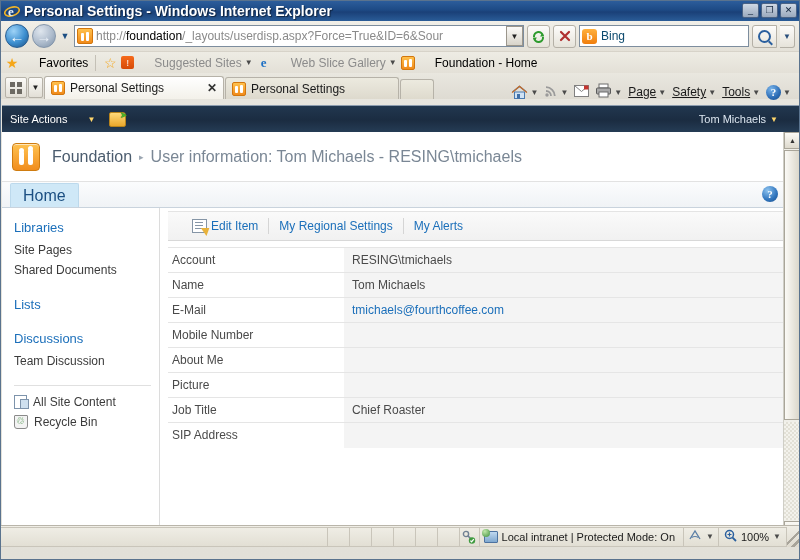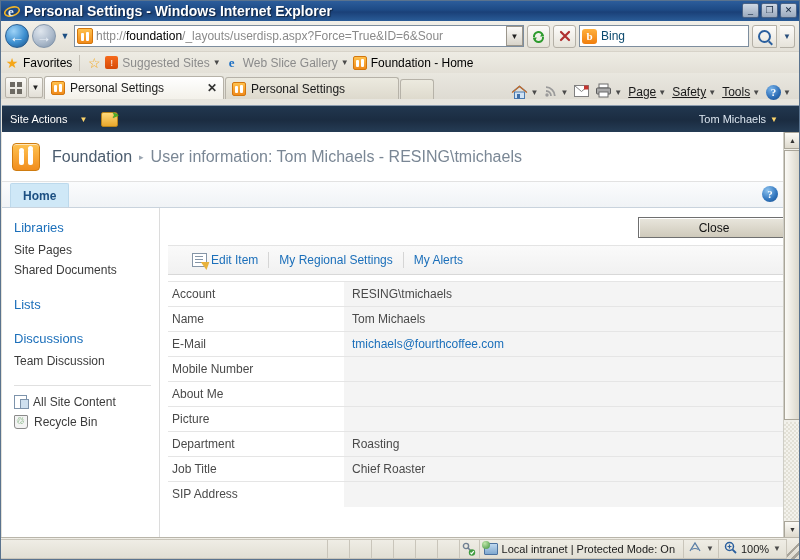--- a/index.html
+++ b/index.html
@@ -149,21 +149,21 @@
   }
 
   
   .favbar {
     height: 22px;
     display: flex; align-items: center;
     padding: 0 4px; gap: 4px;
     background: linear-gradient(to bottom,#eeece4,#e3e0d7);
     border-top: 1px solid #d7d3c9;
   }
-  .fav-item { display: flex; align-items: center; gap: 3px; font-size: 12px; color: #000; white-space: nowrap; }
+  .fav-item { display: flex; align-items: center; gap: 3px; font-size: 12px; color: #000; white-space: nowrap; margin-left: 16px; }
   .fav-item.dim { color: #8b8b8b; }
   .fav-sep { width: 1px; height: 16px; background: #c4c0b6; margin: 0 3px; }
   .caret { font-size: 8px; color: #4a4a4a; }
   .star {
     width: 14px; height: 14px; flex: none;
     color: #f5a71b; font-size: 14px; line-height: 1;
     display:flex; align-items:center; justify-content:center;
   }
   .mini-sp {
     width: 14px; height: 14px; flex: none; border-radius: 2px;
@@ -261,21 +261,21 @@
     border-top: 1px solid #8c9cae;
   }
   .sp-topbar {
     height: 26px;
     background: linear-gradient(to bottom,#21374f 0%,#1b2c41 55%,#253c55 100%);
     display: flex; align-items: center;
     padding: 0 8px;
     position: relative;
   }
   .site-actions {
-    color: #fff; font-size: 11px; display: flex; align-items: center; gap: 12px;
+    color: #fff; font-size: 11px; display: flex; align-items: center; gap: 20px;
   }
   .sa-caret { font-size: 8px; color: #ffd66b; }
   .folder-ico {
     width: 17px; height: 15px; margin-left: 14px;
     background: linear-gradient(to bottom,#ffd97a,#e9a72c);
     border: 1px solid #b7831c; border-radius: 2px 3px 2px 2px;
     position: relative;
   }
   .folder-ico::after {
     content: "➤"; position: absolute; right: -2px; top: -2px;
@@ -323,25 +323,24 @@
     height: 26px;
     background: linear-gradient(to bottom,#fbfcfd,#f0f3f6);
     border-bottom: 1px solid #c9d3dd;
     display: flex; align-items: flex-end;
     padding-left: 8px;
     position: relative;
   }
   .sp-tab {
     height: 24px; padding: 0 12px;
     display: flex; align-items: center;
-    font-size: 12px; color: #1b4f82;
+    font-size: 16px; color: #1b4f82;
     background: #cfe8f7;
     border: 1px solid #bcd9ec; border-bottom: none;
     border-radius: 2px 2px 0 0;
-    font-weight: bold;
   }
   .sp-help {
     position: absolute; right: 22px; top: 4px;
     width: 16px; height: 16px; border-radius: 50%;
     background: radial-gradient(circle at 35% 28%, #8dc3ef 0%, #2f74bd 60%, #1a4c86 100%);
     color: #fff; font-size: 11px; font-weight: bold;
     display:flex;align-items:center;justify-content:center;
     font-family: "Liberation Serif", serif;
   }
 
@@ -491,21 +490,21 @@
     background-color: #f3f2ec;
     background-image:
       linear-gradient(45deg,#e2e0d6 25%,transparent 25%,transparent 75%,#e2e0d6 75%),
       linear-gradient(45deg,#e2e0d6 25%,transparent 25%,transparent 75%,#e2e0d6 75%);
     background-size: 4px 4px;
     background-position: 0 0, 2px 2px;
   }
 
   
   .statusbar {
-    position: absolute; left: 0; bottom: 0;
+    position: absolute; left: 0; bottom: 12px;
     width: 800px; height: 22px;
     background: linear-gradient(to bottom,#f0eee6,#dedacf);
     border-top: 1px solid #b9b5aa;
     display: flex; align-items: center;
     font-size: 11px; color: #1a1a1a;
   }
   .sb-main {
     flex: 1 1 auto; height: 20px;
     border: 1px solid #c9c5ba; border-left: none;
     background: linear-gradient(to bottom,#efede5,#e2dfd4);
@@ -781,23 +780,20 @@
           <span class="doc-ico"></span>
           <span>All Site Content</span>
         </div>
         <div class="ql-bottom">
           <span class="bin-ico"></span>
           <span>Recycle Bin</span>
         </div>
       </div>
 
       <div class="content">
-        <div class="close-row">
-          <span class="close-btn">Close</span>
-        </div>
 
         <div class="toolbar-strip">
           <span class="tb-item">
             <span class="edit-ico"></span>
             <span>Edit Item</span>
           </span>
           <span class="tb-sep"></span>
           <span class="tb-item">My Regional Settings</span>
           <span class="tb-sep"></span>
           <span class="tb-item">My Alerts</span>
@@ -823,24 +819,20 @@
           </tr>
           <tr>
             <td class="k">About Me</td>
             <td class="v"></td>
           </tr>
           <tr>
             <td class="k">Picture</td>
             <td class="v"></td>
           </tr>
           <tr>
-            <td class="k">Department</td>
-            <td class="v">Roasting</td>
-          </tr>
-          <tr>
             <td class="k">Job Title</td>
             <td class="v">Chief Roaster</td>
           </tr>
           <tr>
             <td class="k">SIP Address</td>
             <td class="v"></td>
           </tr>
         </tbody>
           </table>
       </div>

